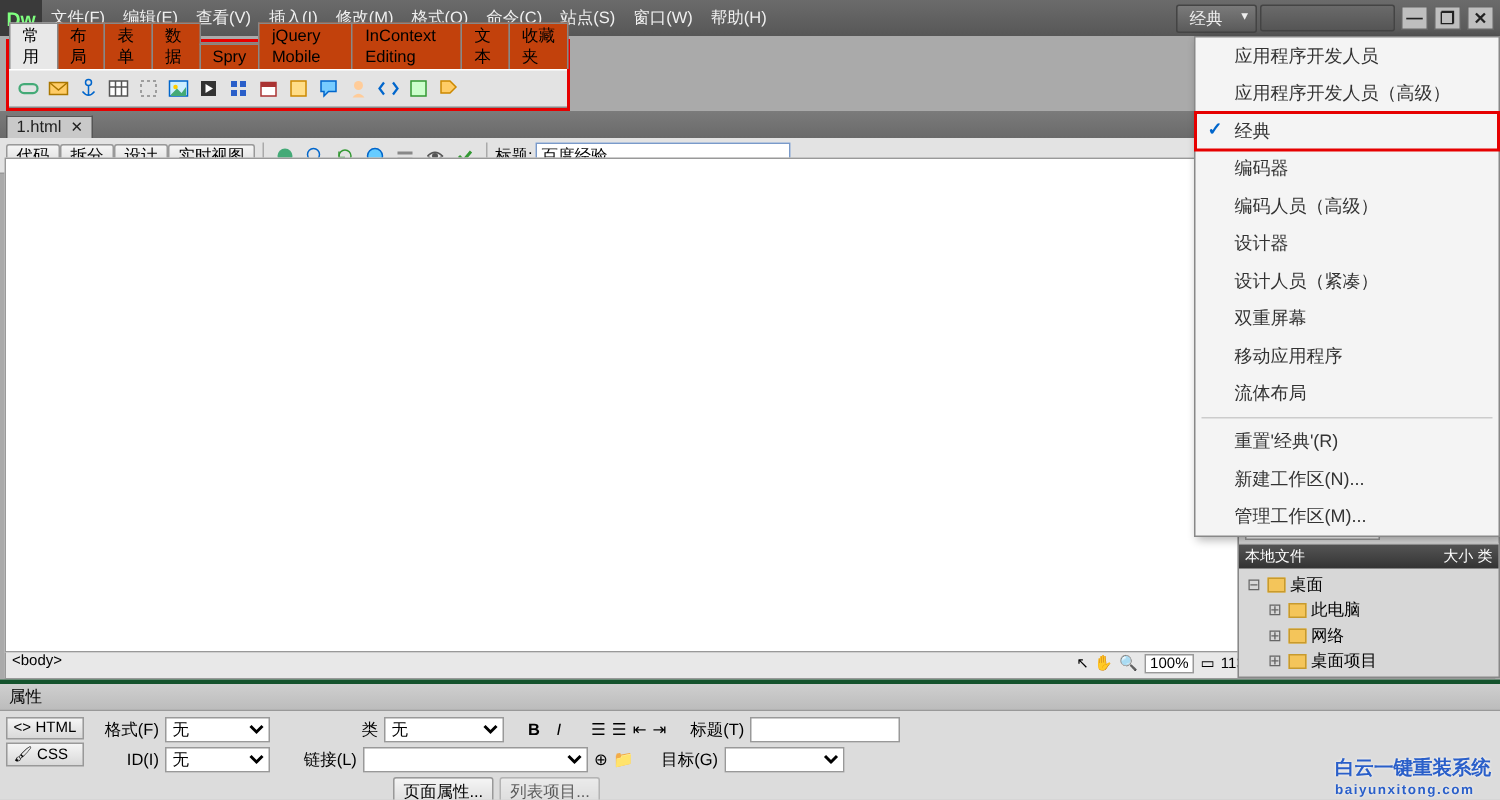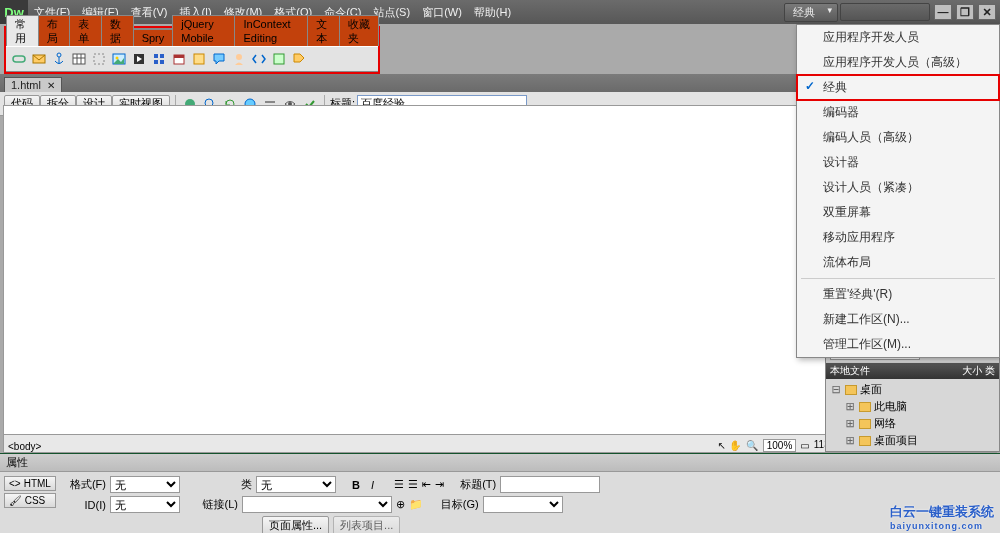--- a/index.html
+++ b/index.html
@@ -22,24 +22,24 @@
 .ico svg { width: 14px; height: 14px; }
 .filetab-bar { background: linear-gradient(#7b7b7b,#6a6a6a); height: 18px; display: flex; align-items: flex-end; color: #fff; padding: 0 4px; font-size: 11px; }
 .filetab { background: #c9c9c9; color: #222; padding: 1px 6px; display: flex; align-items: center; gap: 6px; border: 1px solid #555; border-bottom: none; }
 .filetab .x { font-size: 10px; }
 .filepath { margin-left: auto; color: #ddd; font-size: 10px; }
 .view-bar { background: #e3e3e3; border-bottom: 1px solid #999; height: 24px; display: flex; align-items: center; padding: 0 4px; gap: 2px; }
 .vbtn { background: linear-gradient(#f5f5f5,#dcdcdc); border: 1px solid #999; padding: 1px 6px; font-size: 11px; border-radius: 2px; }
 .sep { width: 1px; height: 18px; background: #aaa; margin: 0 3px; }
 .title-input { width: 170px; height: 17px; border: 1px solid #7a9ac9; font-size: 11px; padding: 0 3px; }
 .doc-area { background: #fff; position: absolute; top: 105px; left: 3px; right: 3px; bottom: 98px; border: 1px solid #999; }
-.status-bar { position: absolute; left: 3px; right: 3px; bottom: 80px; height: 18px; background: #e8e8e8; border: 1px solid #999; border-top: none; display: flex; align-items: flex-end; font-size: 10px; padding: 0 4px; }
+.status-bar { position: absolute; left: 3px; right: 3px; bottom: 80px; height: 18px; background: #e8e8e8; border: 1px solid #999; border-top: none; display: flex; align-items: flex-start; font-size: 10px; padding: 0 4px; }
 .status-right { margin-left: auto; display: flex; align-items: center; gap: 4px; }
 .zoom { border: 1px solid #999; background: #fff; padding: 0 3px; }
-.prop-panel { position: absolute; left: 0; right: 0; bottom: 0; height: 80px; background: #dcdcdc; border-top: 1px solid #14532d; }
+.prop-panel { position: absolute; left: 0; right: 0; bottom: 0; height: 80px; background: #dcdcdc; border-top: 3px solid #14532d; }
 .prop-title { background: linear-gradient(#cfcfcf,#bcbcbc); padding: 1px 6px; font-size: 11px; border-bottom: 1px solid #999; }
 .prop-body { display: flex; padding: 4px; gap: 6px; font-size: 11px; align-items: flex-start; }
 .prop-left { display: flex; flex-direction: column; gap: 2px; }
 .prop-mode { display: flex; align-items: center; gap: 3px; background: linear-gradient(#f5f5f5,#d9d9d9); border: 1px solid #999; padding: 1px 4px; font-size: 10px; }
 .prop-grid { display: flex; flex-direction: column; gap: 3px; }
 .prop-row { display: flex; align-items: center; gap: 4px; }
 .plabel { width: 44px; text-align: right; }
 .pselect { border: 1px solid #999; background: #fff; font-size: 11px; height: 17px; }
 .workspace-menu { position: absolute; top: 24px; right: 0; width: 204px; background: #f4f4f4; border: 1px solid #888; box-shadow: 2px 2px 6px rgba(0,0,0,.3); z-index: 50; }
 .wm-item { padding: 4px 10px 4px 26px; font-size: 12px; color: #333; position: relative; }

